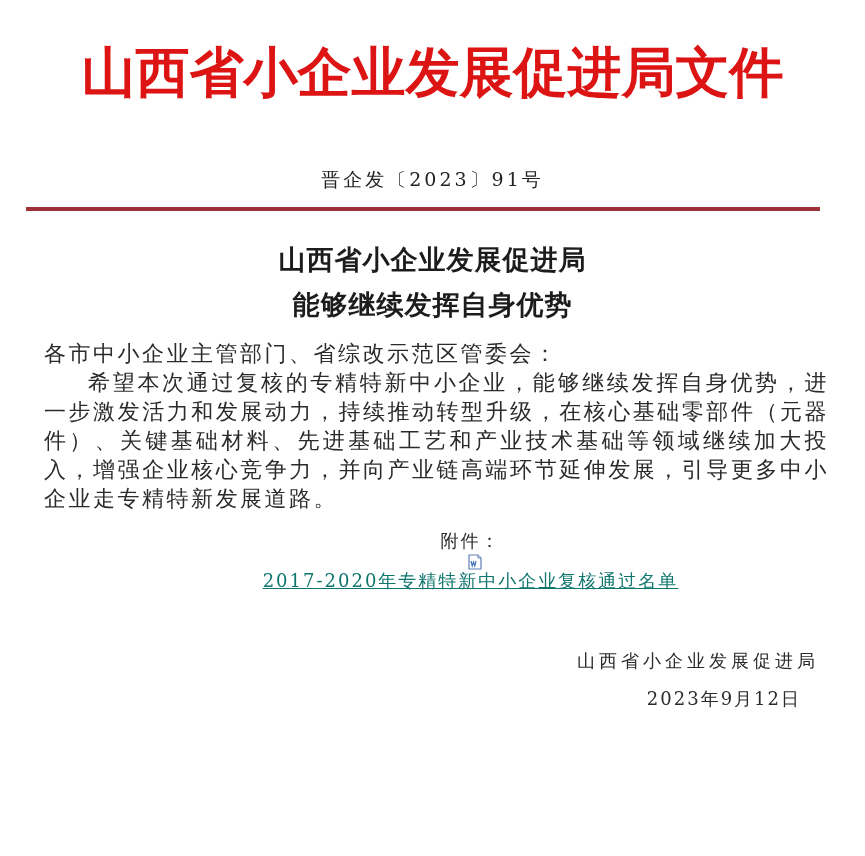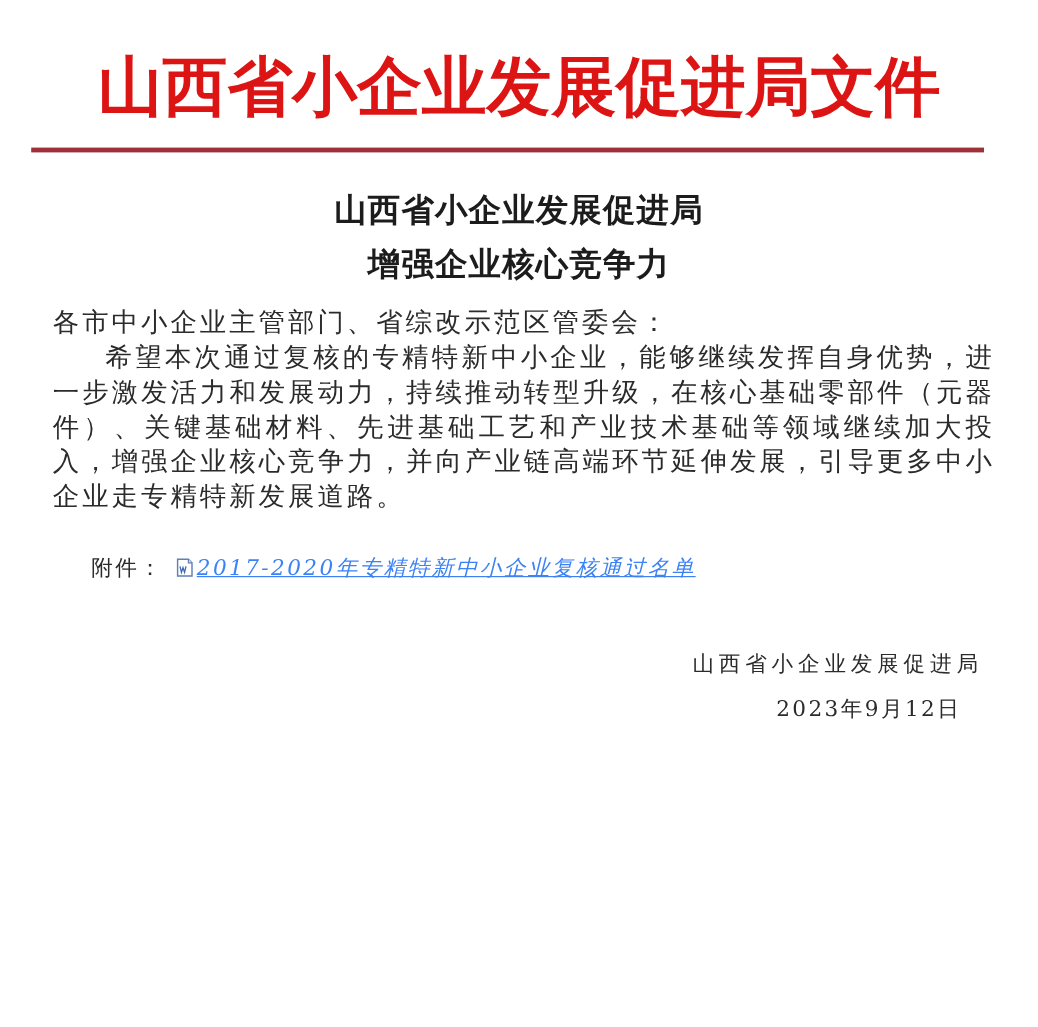--- a/index.html
+++ b/index.html
@@ -50,40 +50,40 @@
     margin: 12px 36px 0 44px;
     font-size: 22px;
     line-height: 29px;
     letter-spacing: 2.5px;
     color: #2b2b2b;
     text-align: justify;
   }
   .salutation { margin-bottom: 0; }
   .para { text-indent: 2em; }
   .attachment-row {
-    margin: 32px 0 0 76px;
+    margin: 16px 0 0 76px;
     font-size: 18px;
     letter-spacing: 2px;
     display: flex;
     align-items: center;
+    flex-direction: column;
   }
   .attachment-label { color: #2b2b2b; }
   .doc-icon {
     display: inline-block;
     width: 16px;
     height: 16px;
     margin: 0 2px 0 10px;
     vertical-align: -2px;
     flex: 0 0 auto;
   }
   .attachment-link {
-    color: #3b82f6;
+    color: #0f766e;
     text-decoration: underline;
     cursor: pointer;
-    font-style: italic;
   }
   .signature {
     margin-top: 56px;
     text-align: right;
     padding-right: 46px;
     font-size: 18px;
     letter-spacing: 4px;
     color: #2b2b2b;
   }
   .doc-date {
@@ -95,26 +95,27 @@
     color: #2b2b2b;
   }
 </style>
 </head>
 <body>
 
 <div class="page">
 
   <div class="header-title">山西省小企业发展促进局文件</div>
 
+  <div class="doc-number">晋企发〔2023〕91号</div>
 
   <div class="red-rule"></div>
 
   <div class="title-block">
     <div>山西省小企业发展促进局</div>
-    <div>增强企业核心竞争力</div>
+    <div>能够继续发挥自身优势</div>
   </div>
 
   <div class="body-text">
     <p class="salutation">各市中小企业主管部门、省综改示范区管委会：</p>
     <p class="para">希望本次通过复核的专精特新中小企业，能够继续发挥自身优势，进一步激发活力和发展动力，持续推动转型升级，在核心基础零部件（元器件）、关键基础材料、先进基础工艺和产业技术基础等领域继续加大投入，增强企业核心竞争力，并向产业链高端环节延伸发展，引导更多中小企业走专精特新发展道路。</p>
   </div>
 
   <div class="attachment-row">
     <span class="attachment-label">附件：</span>
     <span class="doc-icon">

